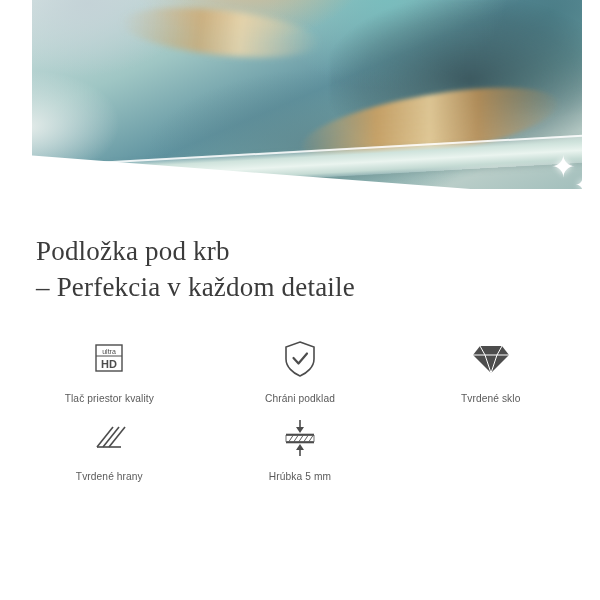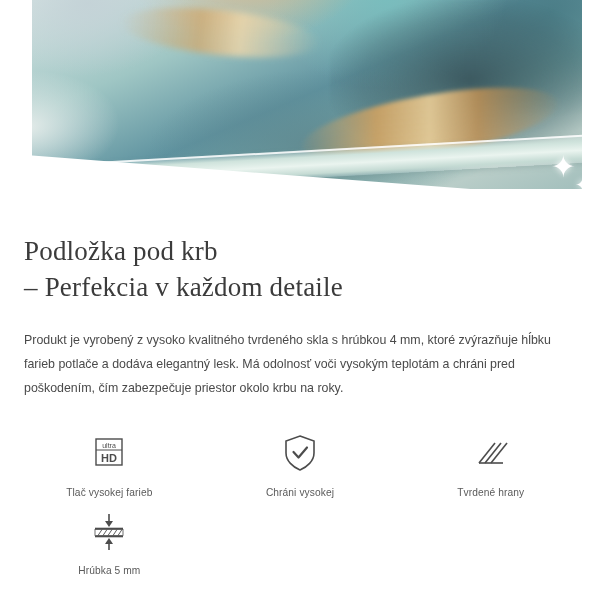--- a/index.html
+++ b/index.html
@@ -135,21 +135,21 @@
     font-size: 26px;
     line-height: 1;
     text-shadow: 0 0 6px rgba(255,255,255,0.95);
   }
   .sparkle.s1 { right: 24px; top: 152px; font-size: 30px; }
   .sparkle.s2 { right: 10px; top: 176px; font-size: 18px; }
 
   
   .content {
     position: relative;
-    padding: 18px 36px 0 24px;
+    padding: 18px 36px 0 36px;
   }
   h1.title {
     margin: 0;
     font-family: "Liberation Serif", serif;
     font-size: 27px;
     font-weight: 400;
     color: #3b3b3b;
     line-height: 1.35;
     letter-spacing: 0.2px;
     white-space: pre-line;
@@ -208,48 +208,57 @@
     <div class="hero-mask-left"></div>
     <div class="hero-mask-right"></div>
     <div class="hero-mask-bottom"></div>
     <div class="sparkle s1">✦</div>
     <div class="sparkle s2">✦</div>
   </div>
 
   <div class="content">
     <h1 class="title">Podložka pod krb
 – Perfekcia v každom detaile</h1>
-    <p class="body-text">Produkt je vyrobený z vysoko kvalitného tvrdeného skla s hrúbkou 4 mm, ktoré zvýrazňuje hĺbku farieb potlače a dodáva elegantný lesk. Má odolnosť voči vysokým teplotám a chráni pred poškodením, čím zabezpečuje priestor okolo krbu na roky.</p>
   </div>
 
   <div class="features">
 
 
     <div class="feature">
       <div class="icon-wrap">
         <svg width="42" height="40" viewBox="0 0 42 40">
           <rect x="8" y="6" width="26" height="26" fill="none" stroke="#4c4c4c" stroke-width="1.4"></rect>
           <line x1="8" y1="17" x2="34" y2="17" stroke="#4c4c4c" stroke-width="1"></line>
           <text x="21" y="15" text-anchor="middle" font-family="Liberation Sans, sans-serif" font-size="7" fill="#4c4c4c">ultra</text>
           <text x="21" y="29" text-anchor="middle" font-family="Liberation Sans, sans-serif" font-size="11" font-weight="bold" fill="#4c4c4c">HD</text>
         </svg>
       </div>
-      <div class="caption">Tlač vysokej farieb</div>
+      <div class="caption">Tlač priestor kvality</div>
     </div>
 
     <div class="feature">
       <div class="icon-wrap">
         <svg width="40" height="42" viewBox="0 0 40 42">
           <path d="M20 4 L34 9 V21 C34 29 27 35 20 38 C13 35 6 29 6 21 V9 Z" fill="none" stroke="#4c4c4c" stroke-width="1.6"></path>
           <polyline points="13.5,20 18.5,25.5 27,15.5" fill="none" stroke="#4c4c4c" stroke-width="2.2" stroke-linecap="round" stroke-linejoin="round"></polyline>
         </svg>
       </div>
-      <div class="caption">Chráni vysokej</div>
-    </div>
-
+      <div class="caption">Chráni podklad</div>
+    </div>
+
+    <div class="feature">
+      <div class="icon-wrap">
+        <svg width="44" height="40" viewBox="0 0 44 40">
+          <polygon points="22,34 4,16 11,7 33,7 40,16" fill="#4c4c4c"></polygon>
+          <polyline points="4,16 40,16" fill="none" stroke="#ffffff" stroke-width="1"></polyline>
+          <polyline points="11,7 16,16 22,34 28,16 33,7" fill="none" stroke="#ffffff" stroke-width="1"></polyline>
+        </svg>
+      </div>
+      <div class="caption">Tvrdené sklo</div>
+    </div>
 
     <div class="feature">
       <div class="icon-wrap">
         <svg width="44" height="40" viewBox="0 0 44 40">
           <line x1="10" y1="30" x2="26" y2="10" stroke="#4c4c4c" stroke-width="1.6"></line>
           <line x1="16" y1="30" x2="32" y2="10" stroke="#4c4c4c" stroke-width="1.6"></line>
           <line x1="22" y1="30" x2="38" y2="10" stroke="#4c4c4c" stroke-width="1.6"></line>
           <line x1="10" y1="30" x2="34" y2="30" stroke="#4c4c4c" stroke-width="1.6"></line>
         </svg>
       </div>

